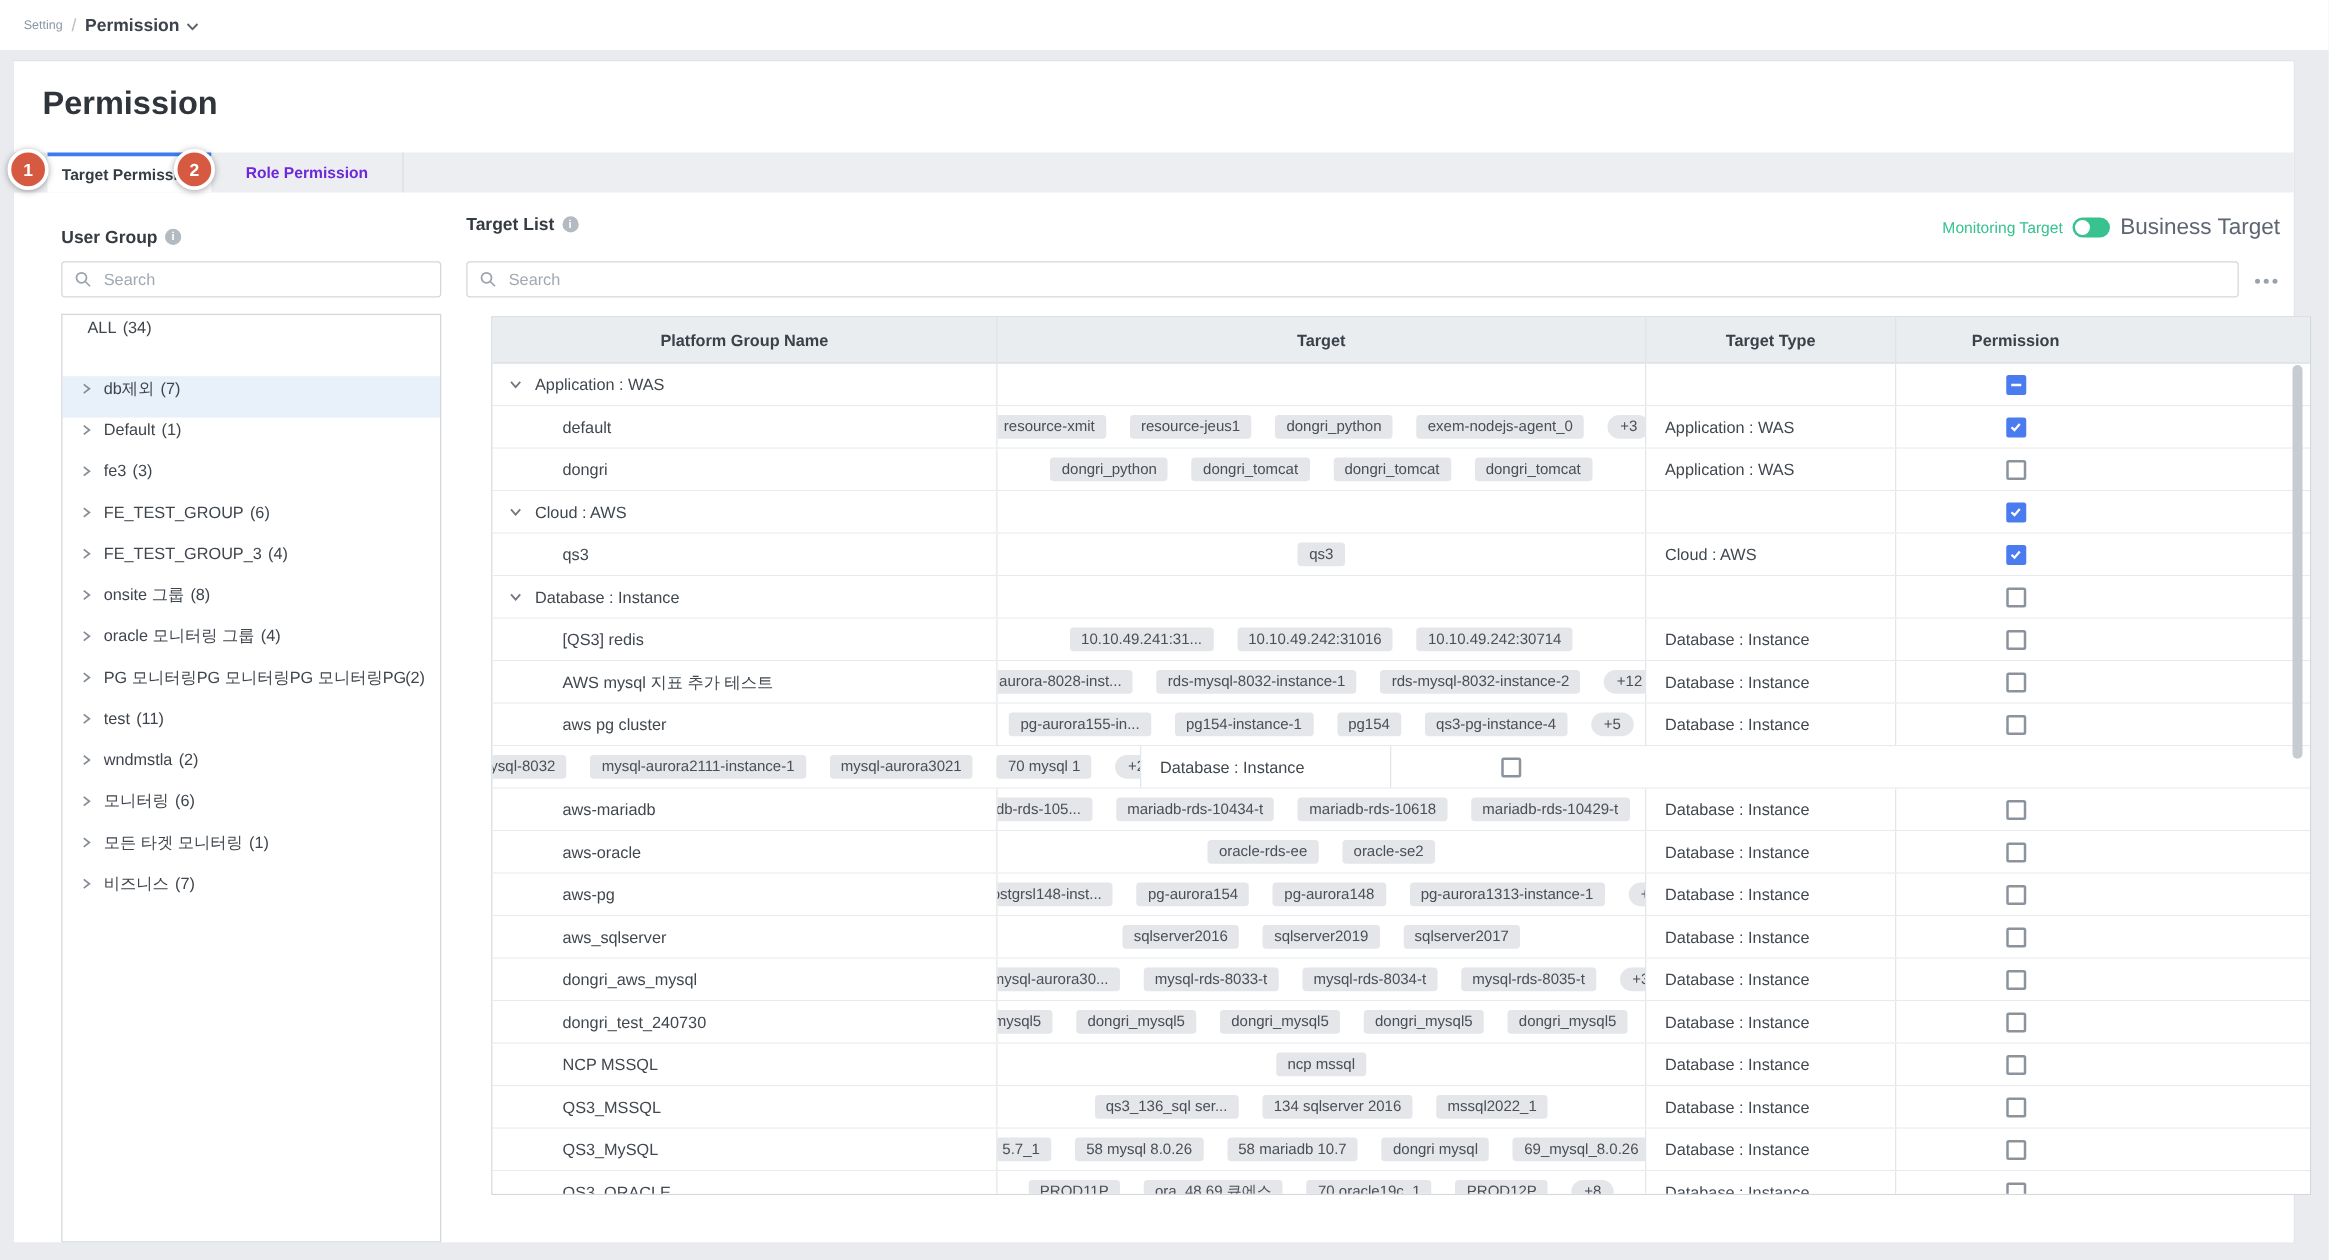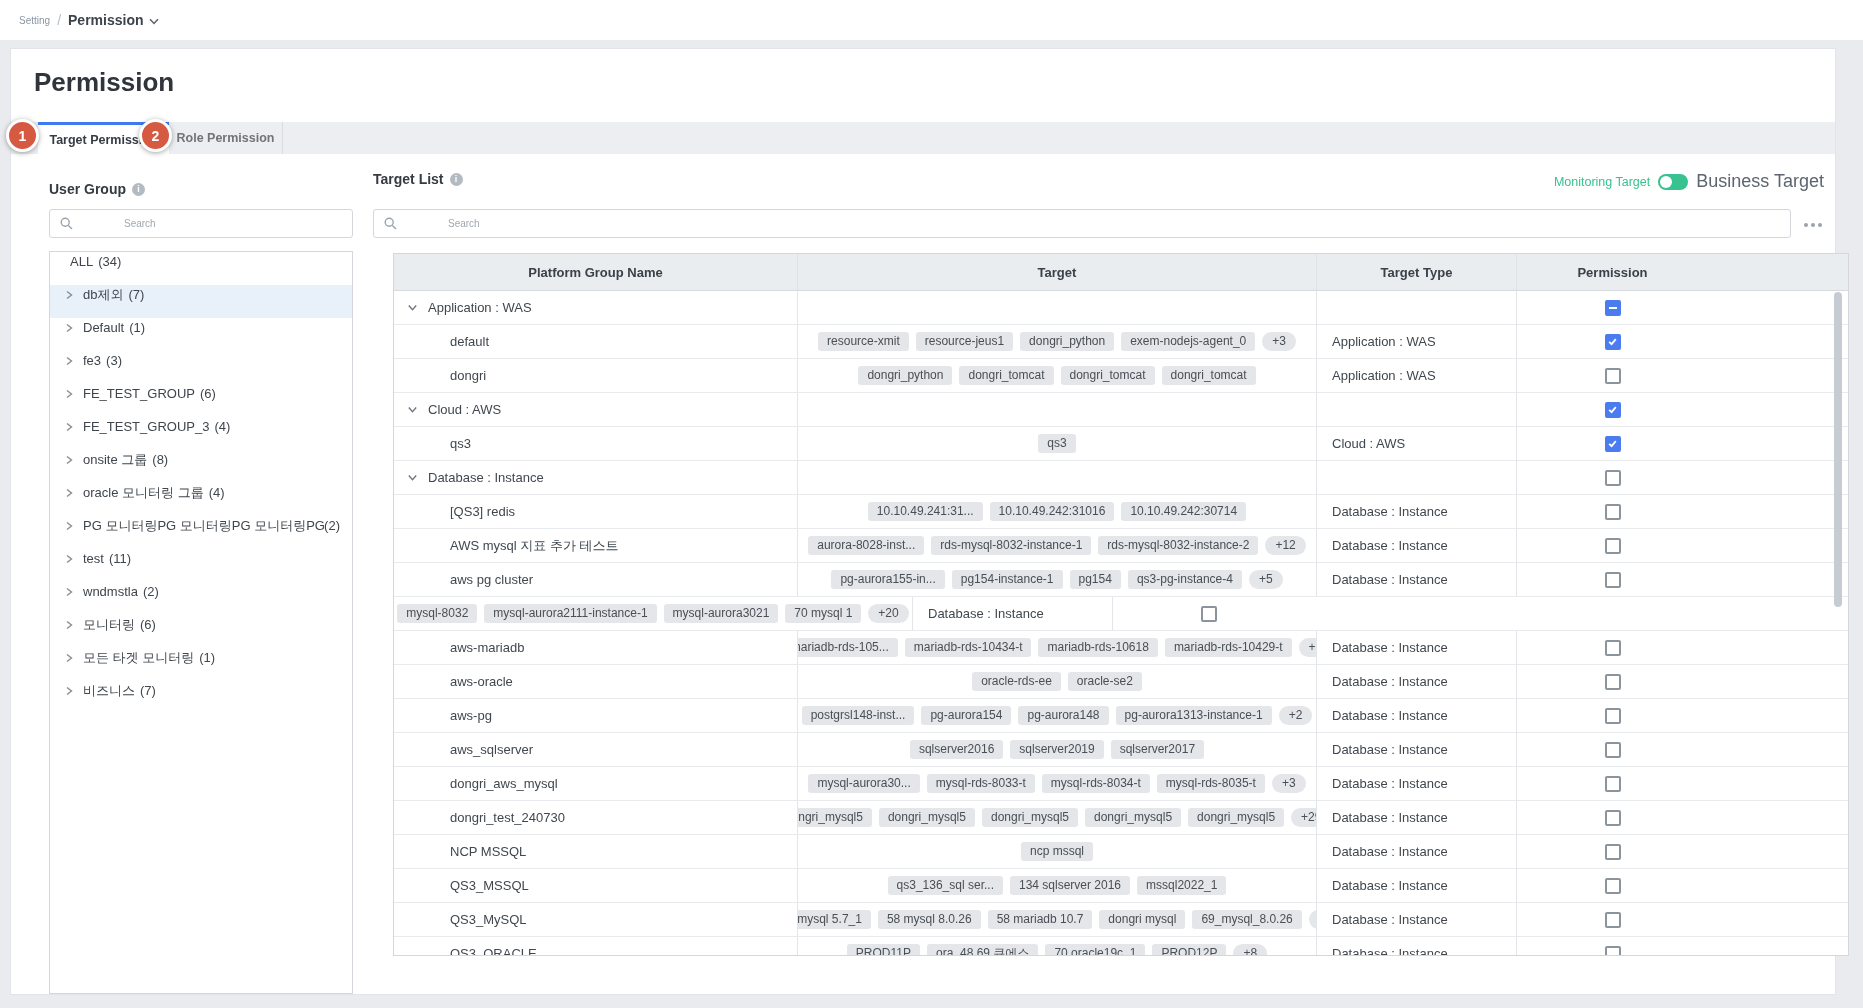--- a/index.html
+++ b/index.html
@@ -17,42 +17,42 @@
   .bc-current svg{margin-top:2px;}
   
   .card{position:absolute;left:10px;top:48px;width:1826px;height:947px;background:#ffffff;
     border:1px solid #e1e4e8;box-sizing:border-box;}
   .page-title{position:absolute;left:23px;top:18px;font-size:26px;font-weight:bold;color:#2f353b;}
   
   .tabstrip{position:absolute;left:0;top:73px;width:100%;height:32px;background:#eceef1;}
   .tab{position:absolute;top:0;height:32px;display:flex;align-items:center;justify-content:center;
     font-size:12.5px;font-weight:bold;box-sizing:border-box;cursor:pointer;}
   .tab.active{left:27px;width:131px;background:#ffffff;border-top:3px solid #3e7af0;color:#353c44;}
-  .tab.inactive{left:158px;width:114px;color:#737373;border-right:1px solid #d9dde1;}
+  .tab.inactive{left:158px;width:154px;color:#6d28d9;border-right:1px solid #d9dde1;}
   
   .badge{position:absolute;width:27px;height:27px;border-radius:50%;background:#d65a42;
     border:3px solid #ffffff;box-shadow:0 1px 5px rgba(50,50,50,.45);
     color:#ffffff;font-size:14px;font-weight:bold;display:flex;align-items:center;justify-content:center;z-index:30;}
   .badge.b1{left:6px;top:119px;}
   .badge.b2{left:139px;top:119px;}
   
   .panel-title{position:absolute;font-size:14px;font-weight:bold;color:#353b41;display:flex;align-items:center;gap:6px;}
   .info-icon{width:13px;height:13px;border-radius:50%;background:#b3bac2;color:#fff;font-size:9px;font-weight:bold;
     display:inline-flex;align-items:center;justify-content:center;font-style:normal;cursor:pointer;}
   
   .searchbox{position:absolute;height:29px;border:1px solid #d3d7dc;border-radius:3px;background:#fff;
     display:flex;align-items:center;box-sizing:border-box;padding-left:10px;gap:8px;}
-  .searchbox input{border:none;outline:none;flex:1;font-size:10px;color:#1d4ed8;font-family:"Liberation Sans",sans-serif;background:transparent;margin-left:41px;}
+  .searchbox input{border:none;outline:none;flex:1;font-size:13px;color:#1d4ed8;font-family:"Liberation Sans",sans-serif;background:transparent;}
   .searchbox input::placeholder{color:#a0a8b0;}
   
   .ug-list{position:absolute;left:38px;top:202px;width:304px;height:743px;border:1px solid #d3d7dc;
     background:#fff;box-sizing:border-box;overflow:hidden;}
   .ug-row{display:flex;align-items:center;height:33px;padding:0 12px 14px 14px;box-sizing:border-box;
     font-size:13px;color:#3f454c;cursor:pointer;}
-  .ug-row.selected{background:#e8f0fa;}
+  .ug-row.selected{background:#e8f0fa;margin-top:16px;}
   .chev-spacer{display:inline-block;width:6px;}
   .chev-r{margin-right:9px;flex:none;}
   .ug-name{white-space:nowrap;}
   .ug-count{margin-left:5px;flex:none;}
   .ug-row.spread .ug-name{flex:1;min-width:0;overflow:hidden;}
   .ug-row.spread .ug-count{margin-left:auto;}
   
   .toggle-wrap{position:absolute;right:11px;top:122px;display:flex;align-items:center;gap:8px;}
   .toggle-left{font-size:12.5px;color:#38c28f;}
   .toggle-right{font-size:18px;color:#5c6570;}
@@ -67,21 +67,21 @@
   .thead{display:flex;height:36px;background:#e9edf0;border-bottom:1px solid #d7dbdf;}
   .th{display:flex;align-items:center;justify-content:center;font-size:13px;font-weight:bold;color:#3a4149;
     box-sizing:border-box;border-right:1px solid #dfe2e6;}
   .tr{display:flex;height:33px;border-bottom:1px solid #e8eaed;background:#fff;}
   .td{display:flex;align-items:center;font-size:13px;color:#40474e;box-sizing:border-box;border-right:1px solid #e3e6e9;}
   .c1{width:404px;}.c2{width:519px;}.c3{width:200px;}
   .c4{width:331px;border-right:none !important;}
   .groupname{padding-left:13px;gap:10px;}
   .itemname{padding-left:56px;}
   .td.c3{padding-left:15px;}
-  .td.tags{justify-content:center;gap:7px;overflow:hidden;}
+  .td.tags{justify-content:center;gap:19px;overflow:hidden;}
   .tag{font-size:12px;color:#494f56;background:#e4e6e9;border-radius:3px;padding:3px 9px;white-space:nowrap;line-height:1.15;}
   .tag.more{border-radius:10px;padding:3px 10px;}
   .cbwrap{width:191px;display:flex;justify-content:center;align-items:center;}
   .cb{width:16px;height:16px;border-radius:2px;box-sizing:border-box;display:flex;align-items:center;justify-content:center;cursor:pointer;}
   .cb.unchecked{border:2px solid #8b939c;background:#fff;}
   .cb.checked,.cb.indeterminate{background:#4a7cf0;}
   .cb .dash{width:8px;height:2px;background:#fff;}
   .vscroll{position:absolute;left:1440px;top:38px;width:8px;height:315px;border-radius:4px;background:#c7ccd2;cursor:pointer;}
 </style>
 </head>

